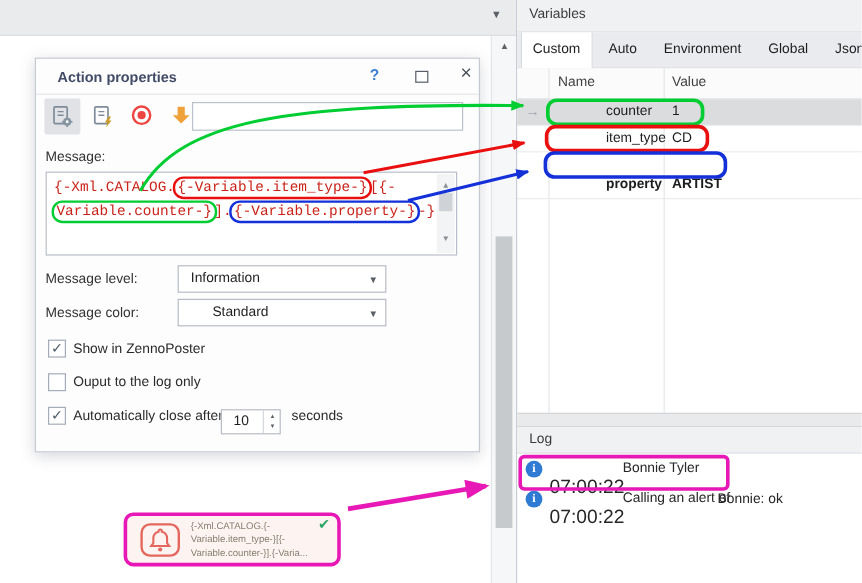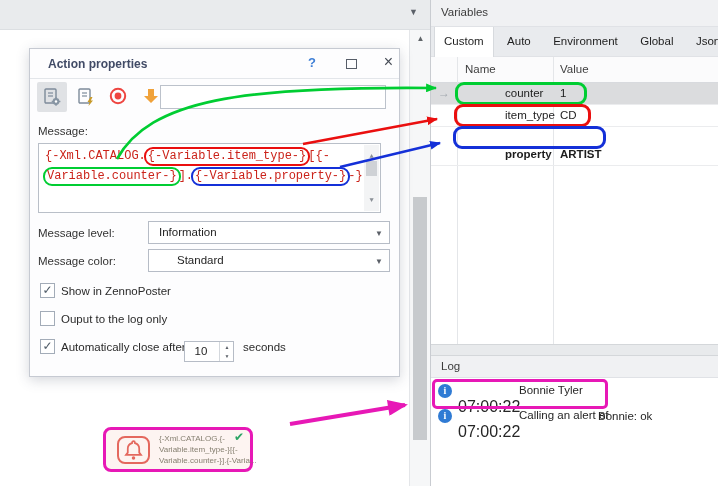--- a/index.html
+++ b/index.html
@@ -67,36 +67,36 @@
   .mline { height:20px; }
   .mhl { display:inline-block; border-radius:9px; padding:0 2px; margin:0 -2px; line-height:15px; }
   .mhl.red { border:2.5px solid #ea0f0f; }
   .mhl.green { border:2.5px solid #00cd32; }
   .mhl.blue { border:2.5px solid #1430d8; }
   .msg-scroll { position:absolute; right:1px; top:1px; width:15px; height:66px; background:#f3f4f5; }
   .msg-scroll .a-up { position:absolute; top:2px; left:0; width:15px; text-align:center; font-size:7px; color:#8a8f96; }
   .msg-scroll .a-dn { position:absolute; bottom:2px; left:0; width:15px; text-align:center; font-size:7px; color:#8a8f96; }
   .msg-scroll .th { position:absolute; top:16px; left:2px; width:11px; height:15px; background:#cfd2d6; }
 
-  .dd { position:absolute; left:118px; width:242px; height:23px; border:1px solid #b6bcc6; background:#fff; cursor:pointer; }
+  .dd { position:absolute; left:118px; width:174px; height:23px; border:1px solid #b6bcc6; background:#fff; cursor:pointer; }
   .dd .dd-val { position:absolute; left:10px; top:4px; font-size:11.5px; color:#1f1f1f; }
   .dd.indent .dd-val { left:28px; }
   .dd .dd-caret { position:absolute; right:6px; top:7px; font-size:8px; color:#5b6068; }
 
   .cb { position:absolute; left:10px; width:15px; height:15px; border:1px solid #a3acb8; background:#fff; text-align:center; line-height:13px; font-size:12px; color:#4e5a66; cursor:pointer; }
   .cb-label { position:absolute; left:31px; font-size:11.5px; color:#2b2b2b; }
 
   .spinner { position:absolute; left:154px; top:292px; width:50px; height:21px; border:1px solid #b6bcc6; background:#fff; }
   .spinner .sp-val { position:absolute; left:0; top:3px; width:32px; text-align:center; font-size:11.5px; color:#1f1f1f; }
   .spinner .sp-btns { position:absolute; right:0; top:0; width:14px; height:19px; border-left:1px solid #d4d8dd; }
   .spinner .sp-up, .spinner .sp-dn { position:absolute; left:0; width:14px; text-align:center; font-size:5px; color:#5b6068; cursor:pointer; }
   .spinner .sp-up { top:2px; } .spinner .sp-dn { bottom:2px; }
 
   
-  .node { position:absolute; left:103px; top:427px; width:150px; height:45px; background:#fdf4f1; border:3px solid #e718b6; border-radius:8px; cursor:pointer; }
+  .node { position:absolute; left:103px; top:427px; width:181px; height:45px; background:#fdf4f1; border:3px solid #e718b6; border-radius:8px; cursor:pointer; }
   .node-bell { position:absolute; left:11px; top:6px; width:33px; height:28px; border:2px solid #e4685e; border-radius:8px; }
   .node-text { position:absolute; left:53px; top:3px; width:120px; font-size:8px; line-height:11px; color:#857f70; }
   .node-check { position:absolute; right:6px; top:0px; font-size:12px; color:#2aa463; }
 
   svg.overlay { position:absolute; left:0; top:0; width:718px; height:486px; pointer-events:none; }
   .icon-svg { display:inline-block; margin-top:5px; }
 </style>
 </head>
 <body>
 

